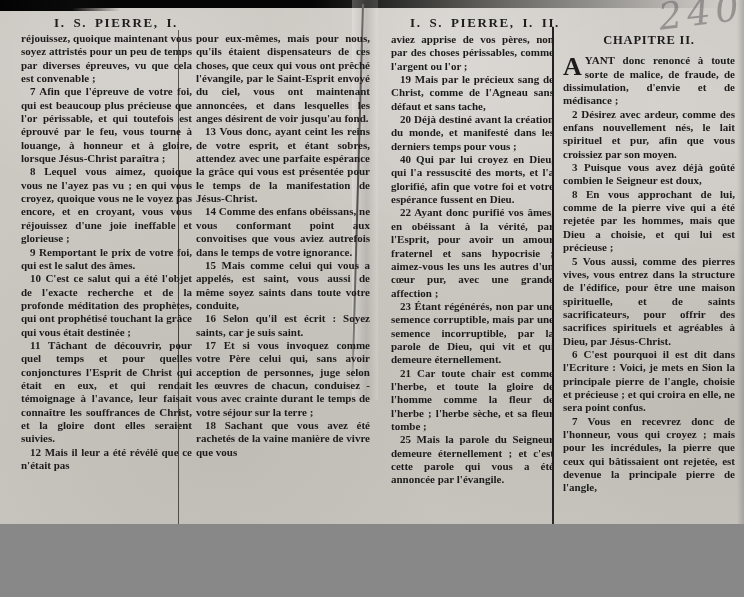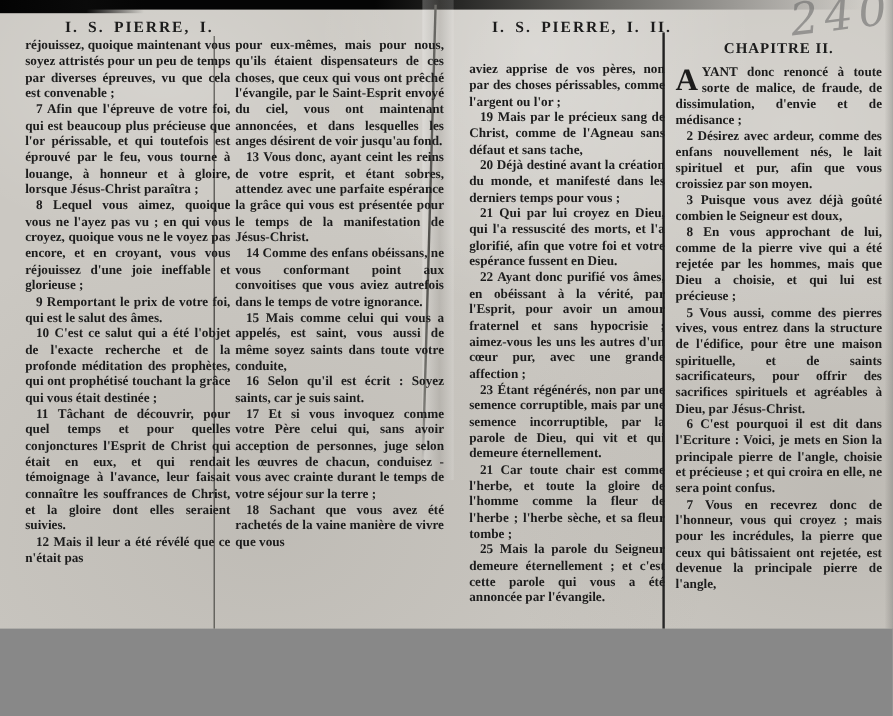--- a/index.html
+++ b/index.html
@@ -42,21 +42,21 @@
     text-align:right;
   }
   .col{
     position:absolute;top:32px;
     text-align:justify;
     font-size:11px;line-height:13.35px;font-weight:bold;
     letter-spacing:0px;
   }
   .col-1{left:5px;width:171px;margin-left:16px;}
   .col-2{left:196px;width:174px;}
-  .col-3{left:391px;width:163px;top:52px;}
+  .col-3{left:391px;width:163px;top:33px;}
   .col-4{left:563px;width:172px;top:33px;}
   .verse{margin:0;text-indent:9px;}
   .verse.cont{text-indent:0;}
   .chapter-heading{
     text-align:center;font-weight:bold;font-size:12.5px;
     letter-spacing:0.8px;margin:1px 0 7px 0;text-indent:0;
   }
   .dropcap{
     float:left;font-size:26px;line-height:23px;
     font-weight:bold;padding:1px 3px 0 0;
@@ -116,21 +116,21 @@
       <p class="verse">15 Mais comme celui qui vous a appelés, est saint, vous aussi de même soyez saints dans toute votre conduite,</p>
       <p class="verse">16 Selon qu'il est écrit : Soyez saints, car je suis saint.</p>
       <p class="verse">17 Et si vous invoquez comme votre Père celui qui, sans avoir acception de personnes, juge selon les œuvres de chacun, conduisez - vous avec crainte durant le temps de votre séjour sur la terre ;</p>
       <p class="verse">18 Sachant que vous avez été rachetés de la vaine manière de vivre que vous</p>
     </div>
 
   <div class="col col-3">
       <p class="verse cont">aviez apprise de vos pères, non par des choses périssables, comme l'argent ou l'or ;</p>
       <p class="verse">19 Mais par le précieux sang de Christ, comme de l'Agneau sans défaut et sans tache,</p>
       <p class="verse">20 Déjà destiné avant la création du monde, et manifesté dans les derniers temps pour vous ;</p>
-      <p class="verse">21 Qui par lui croyez en Dieu, qui l'a ressuscité des morts, et l'a glorifié, afin que votre foi et votre espérance fussent en Dieu.</p>
+      <p class="verse">40 Qui par lui croyez en Dieu, qui l'a ressuscité des morts, et l'a glorifié, afin que votre foi et votre espérance fussent en Dieu.</p>
       <p class="verse">22 Ayant donc purifié vos âmes, en obéissant à la vérité, par l'Esprit, pour avoir un amour fraternel et sans hypocrisie ; aimez-vous les uns les autres d'un cœur pur, avec une grande affection ;</p>
       <p class="verse">23 Étant régénérés, non par une semence corruptible, mais par une semence incorruptible, par la parole de Dieu, qui vit et qui demeure éternellement.</p>
       <p class="verse">21 Car toute chair est comme l'herbe, et toute la gloire de l'homme comme la fleur de l'herbe ; l'herbe sèche, et sa fleur tombe ;</p>
       <p class="verse">25 Mais la parole du Seigneur demeure éternellement ; et c'est cette parole qui vous a été annoncée par l'évangile.</p>
     </div>
 
   <div class="col col-4">
       <div class="chapter-heading">CHAPITRE II.</div>
       <p class="verse cont"><span class="dropcap">A</span>YANT donc renoncé à toute sorte de malice, de fraude, de dissimulation, d'envie et de médisance ;</p>
       <p class="verse">2 Désirez avec ardeur, comme des enfans nouvellement nés, le lait spirituel et pur, afin que vous croissiez par son moyen.</p>

